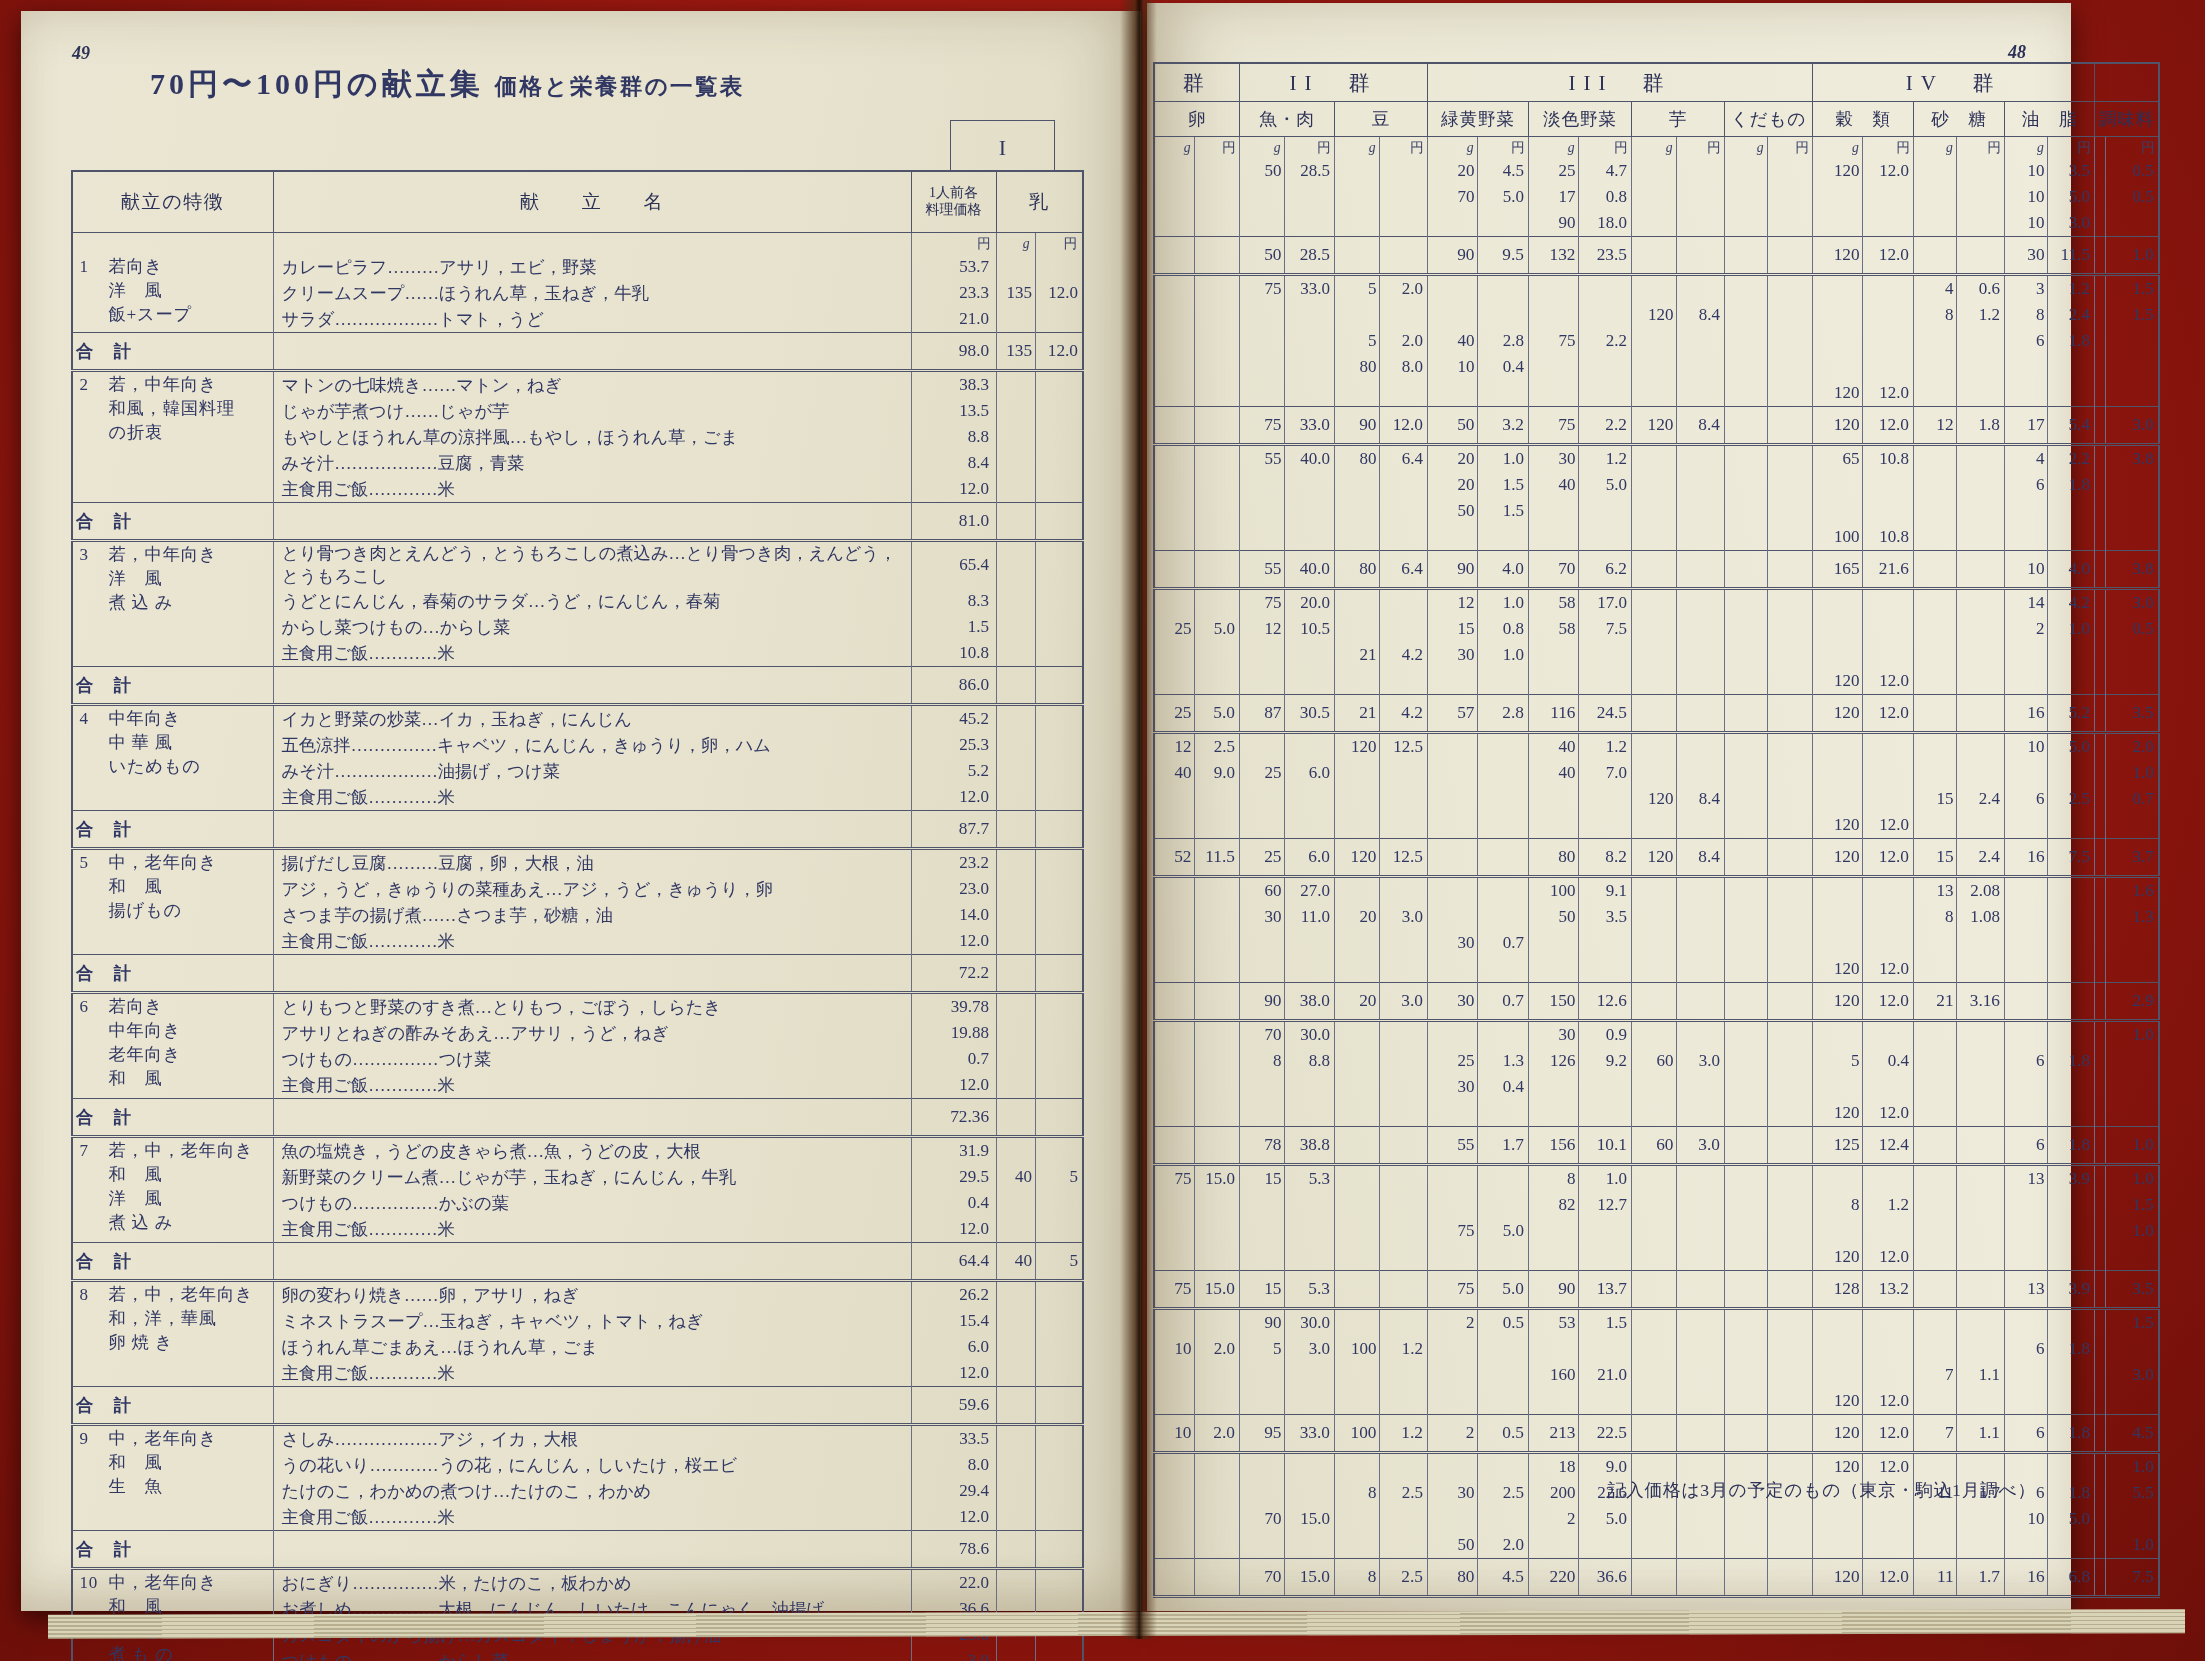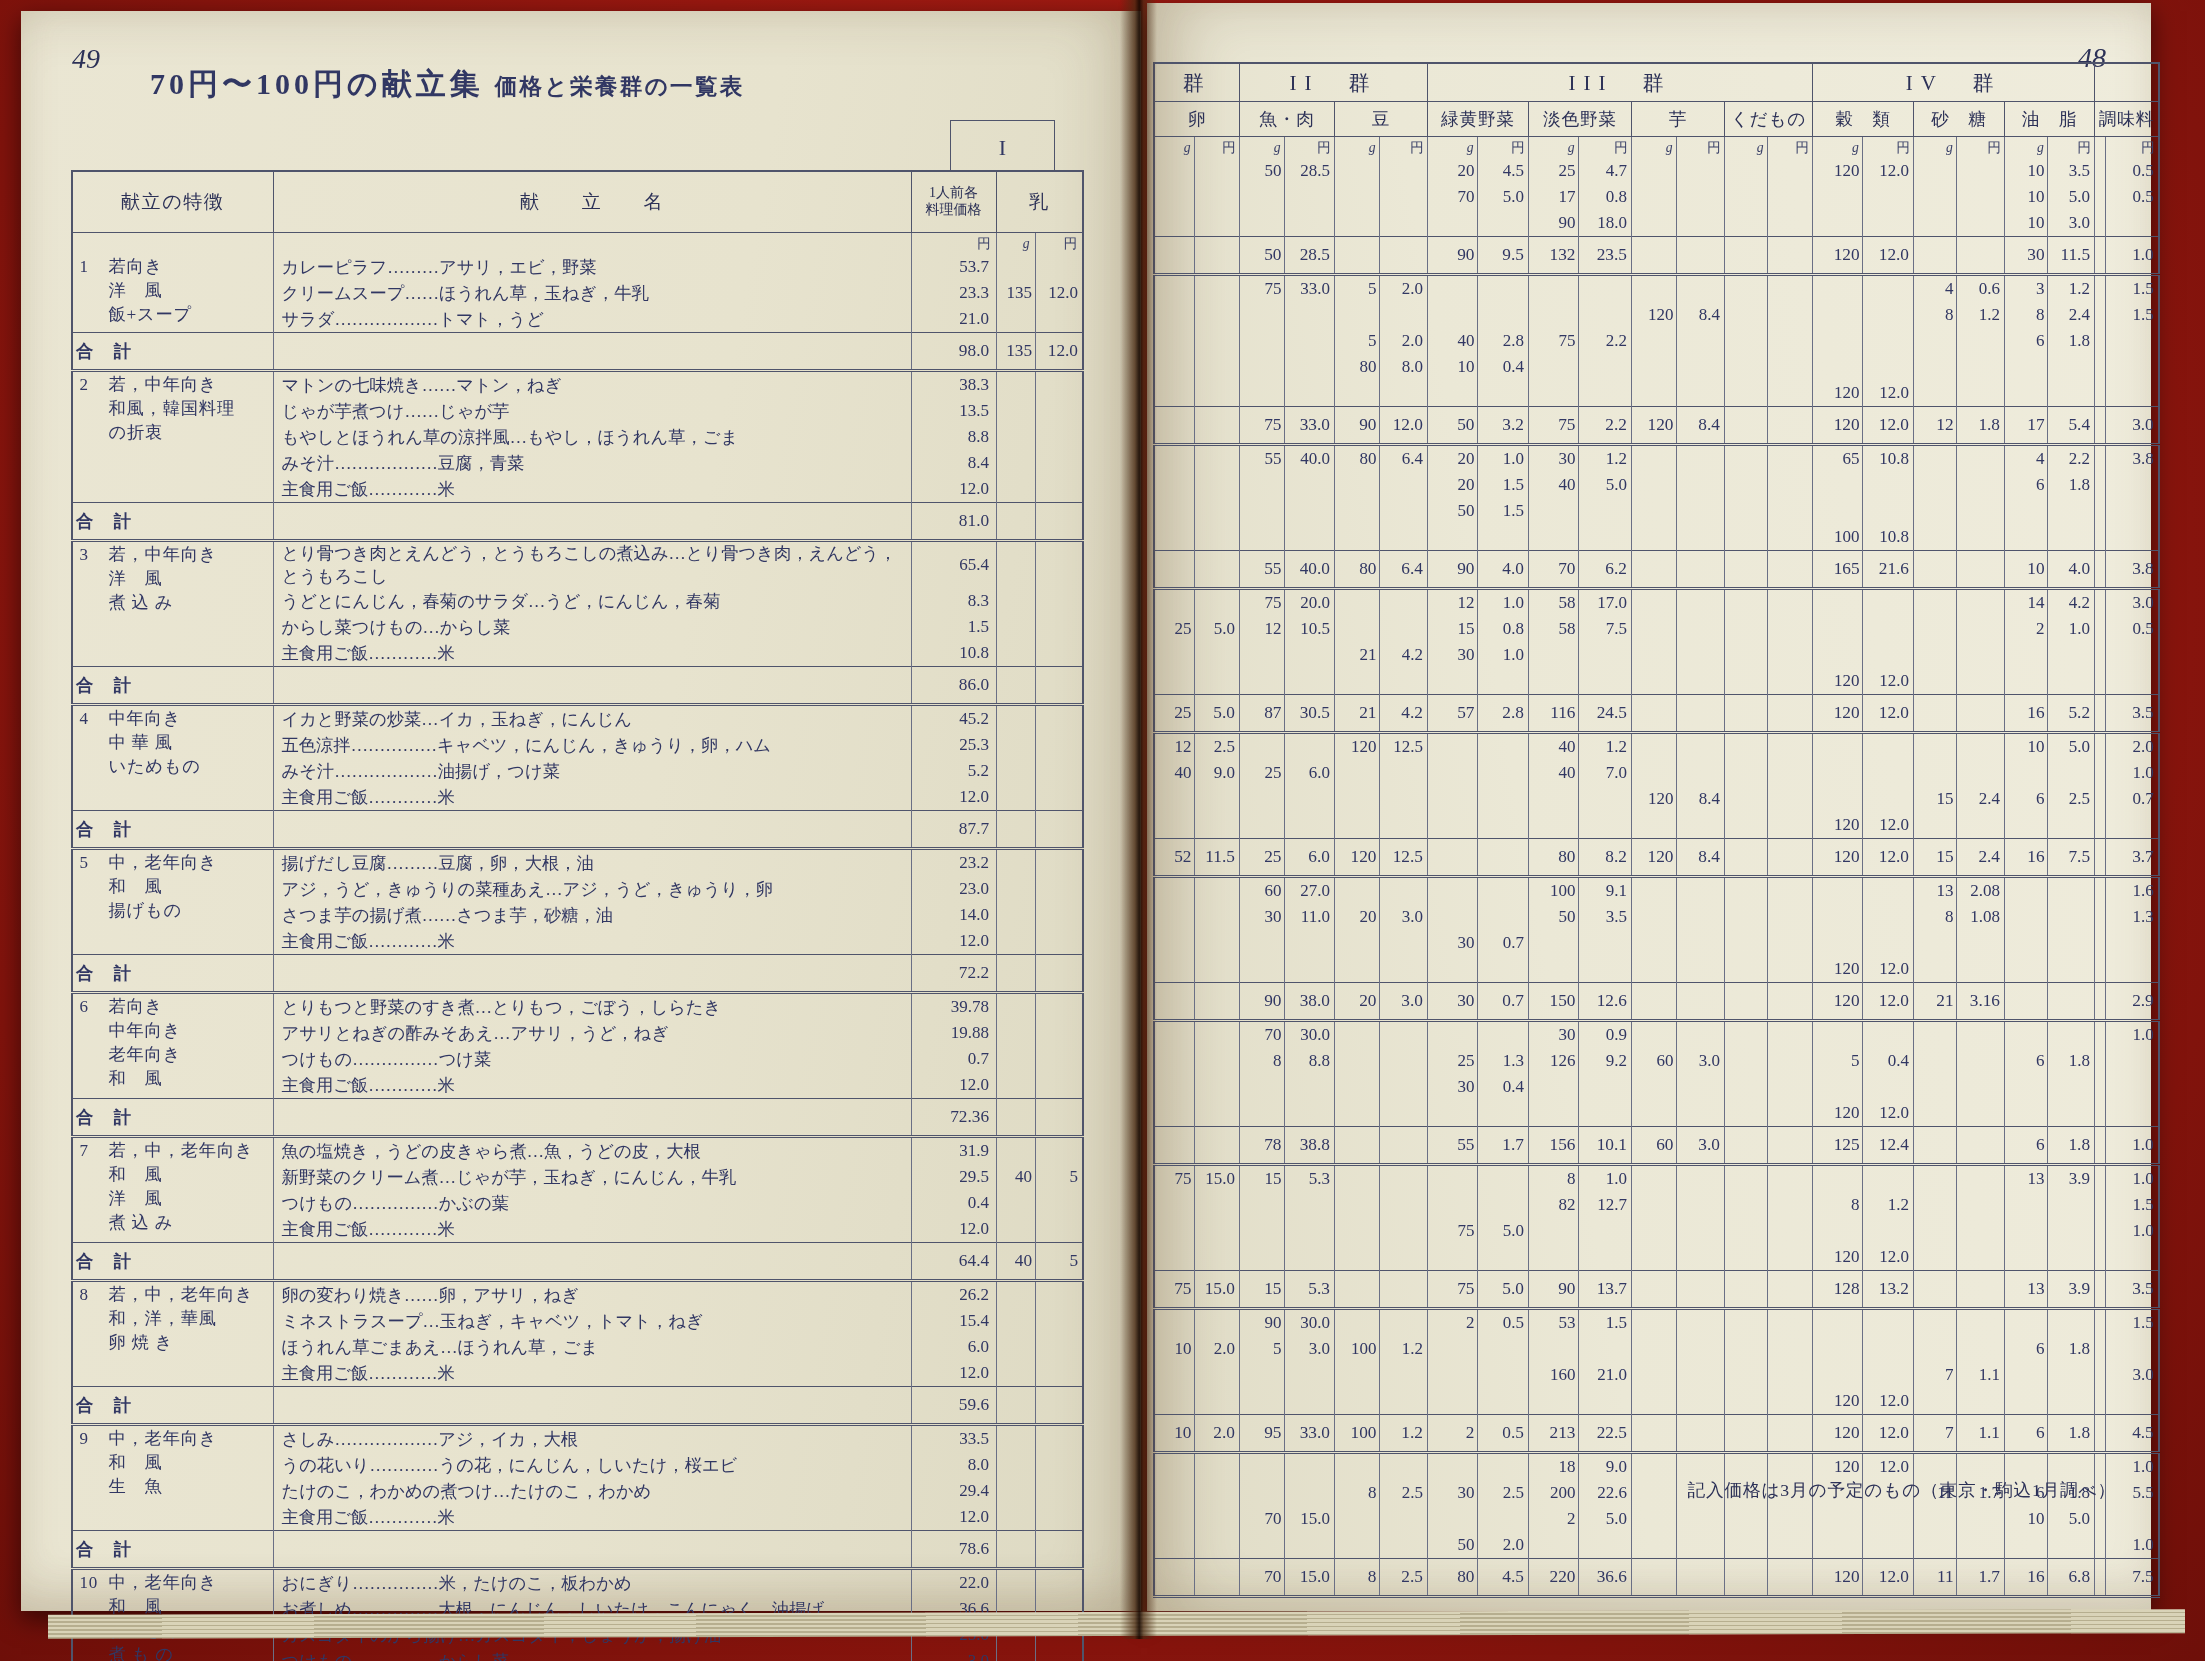--- a/index.html
+++ b/index.html
@@ -3,29 +3,29 @@
 <meta charset="utf-8">
 <style>
   html,body{margin:0;padding:0;background:#6e0f09;}
   .photo{position:relative;width:2205px;height:1661px;overflow:hidden;
     background:radial-gradient(ellipse at 50% 35%, #b5241a 0%, #9a1810 45%, #6e0f09 100%);
     font-family:"Liberation Serif","DejaVu Serif",serif;color:#313763;}
   .page{position:absolute;box-shadow:0 8px 24px rgba(0,0,0,.55);}
   .page-left{left:21px;top:11.2px;width:1120px;height:1600px;
     background:linear-gradient(100deg,#eae6d3 0%,#e7e3ce 55%,#ddd9c2 100%);
     box-shadow:inset -32px 0 56px rgba(90,60,25,.18), inset 0 -20px 40px rgba(120,95,55,.14), 0 8px 24px rgba(0,0,0,.55);}
-  .page-right{left:1147px;top:3.2px;width:1004px;height:1608px;
+  .page-right{left:1147px;top:3.2px;width:924px;height:1608px;
     background:linear-gradient(260deg,#efecdc 0%,#ebe8d6 60%,#e0dcc6 100%);
     box-shadow:inset 36px 0 56px rgba(90,60,25,.20), inset 0 -20px 40px rgba(120,95,55,.12), 0 8px 24px rgba(0,0,0,.55);}
   .binding{position:absolute;left:1120px;top:0;width:37px;height:1639px;z-index:6;
     background:linear-gradient(90deg,rgba(60,30,10,0) 0%,rgba(74,42,18,.75) 40%,rgba(26,11,3,.92) 52%,rgba(74,42,18,.7) 64%,rgba(60,30,10,0) 100%);}
   .page-edges{position:absolute;left:48px;top:1612px;width:2137px;height:24px;z-index:2;
     background:repeating-linear-gradient(180deg,#d9d3b8 0 2.4px,#b6ae8f 2.4px 4px);
     transform:rotate(-0.15deg);}
-  .pagenum{position:absolute;font-size:28px;font-style:italic;font-weight:normal;color:#2c3157;}
+  .pagenum{position:absolute;font-size:18px;font-style:italic;font-weight:bold;color:#2c3157;}
   .pn-left{left:51px;top:32px;}
   .pn-right{right:45px;top:39px;}
   .title-row{position:absolute;left:129px;top:53px;width:884px;white-space:nowrap;}
   .title-main{font-size:30px;letter-spacing:4px;font-weight:bold;margin-top:20px;}
   .title-sub{font-size:22.5px;letter-spacing:2.4px;margin-left:11px;font-weight:bold;}
   .group1-box{position:absolute;left:929px;top:109px;width:103px;height:50px;
     border:1.6px solid #4f546b;border-bottom:none;text-align:center;font-size:22px;line-height:53px;}
   table{border-collapse:collapse;table-layout:fixed;}
   td,th{font-weight:normal;overflow:hidden;}
   

